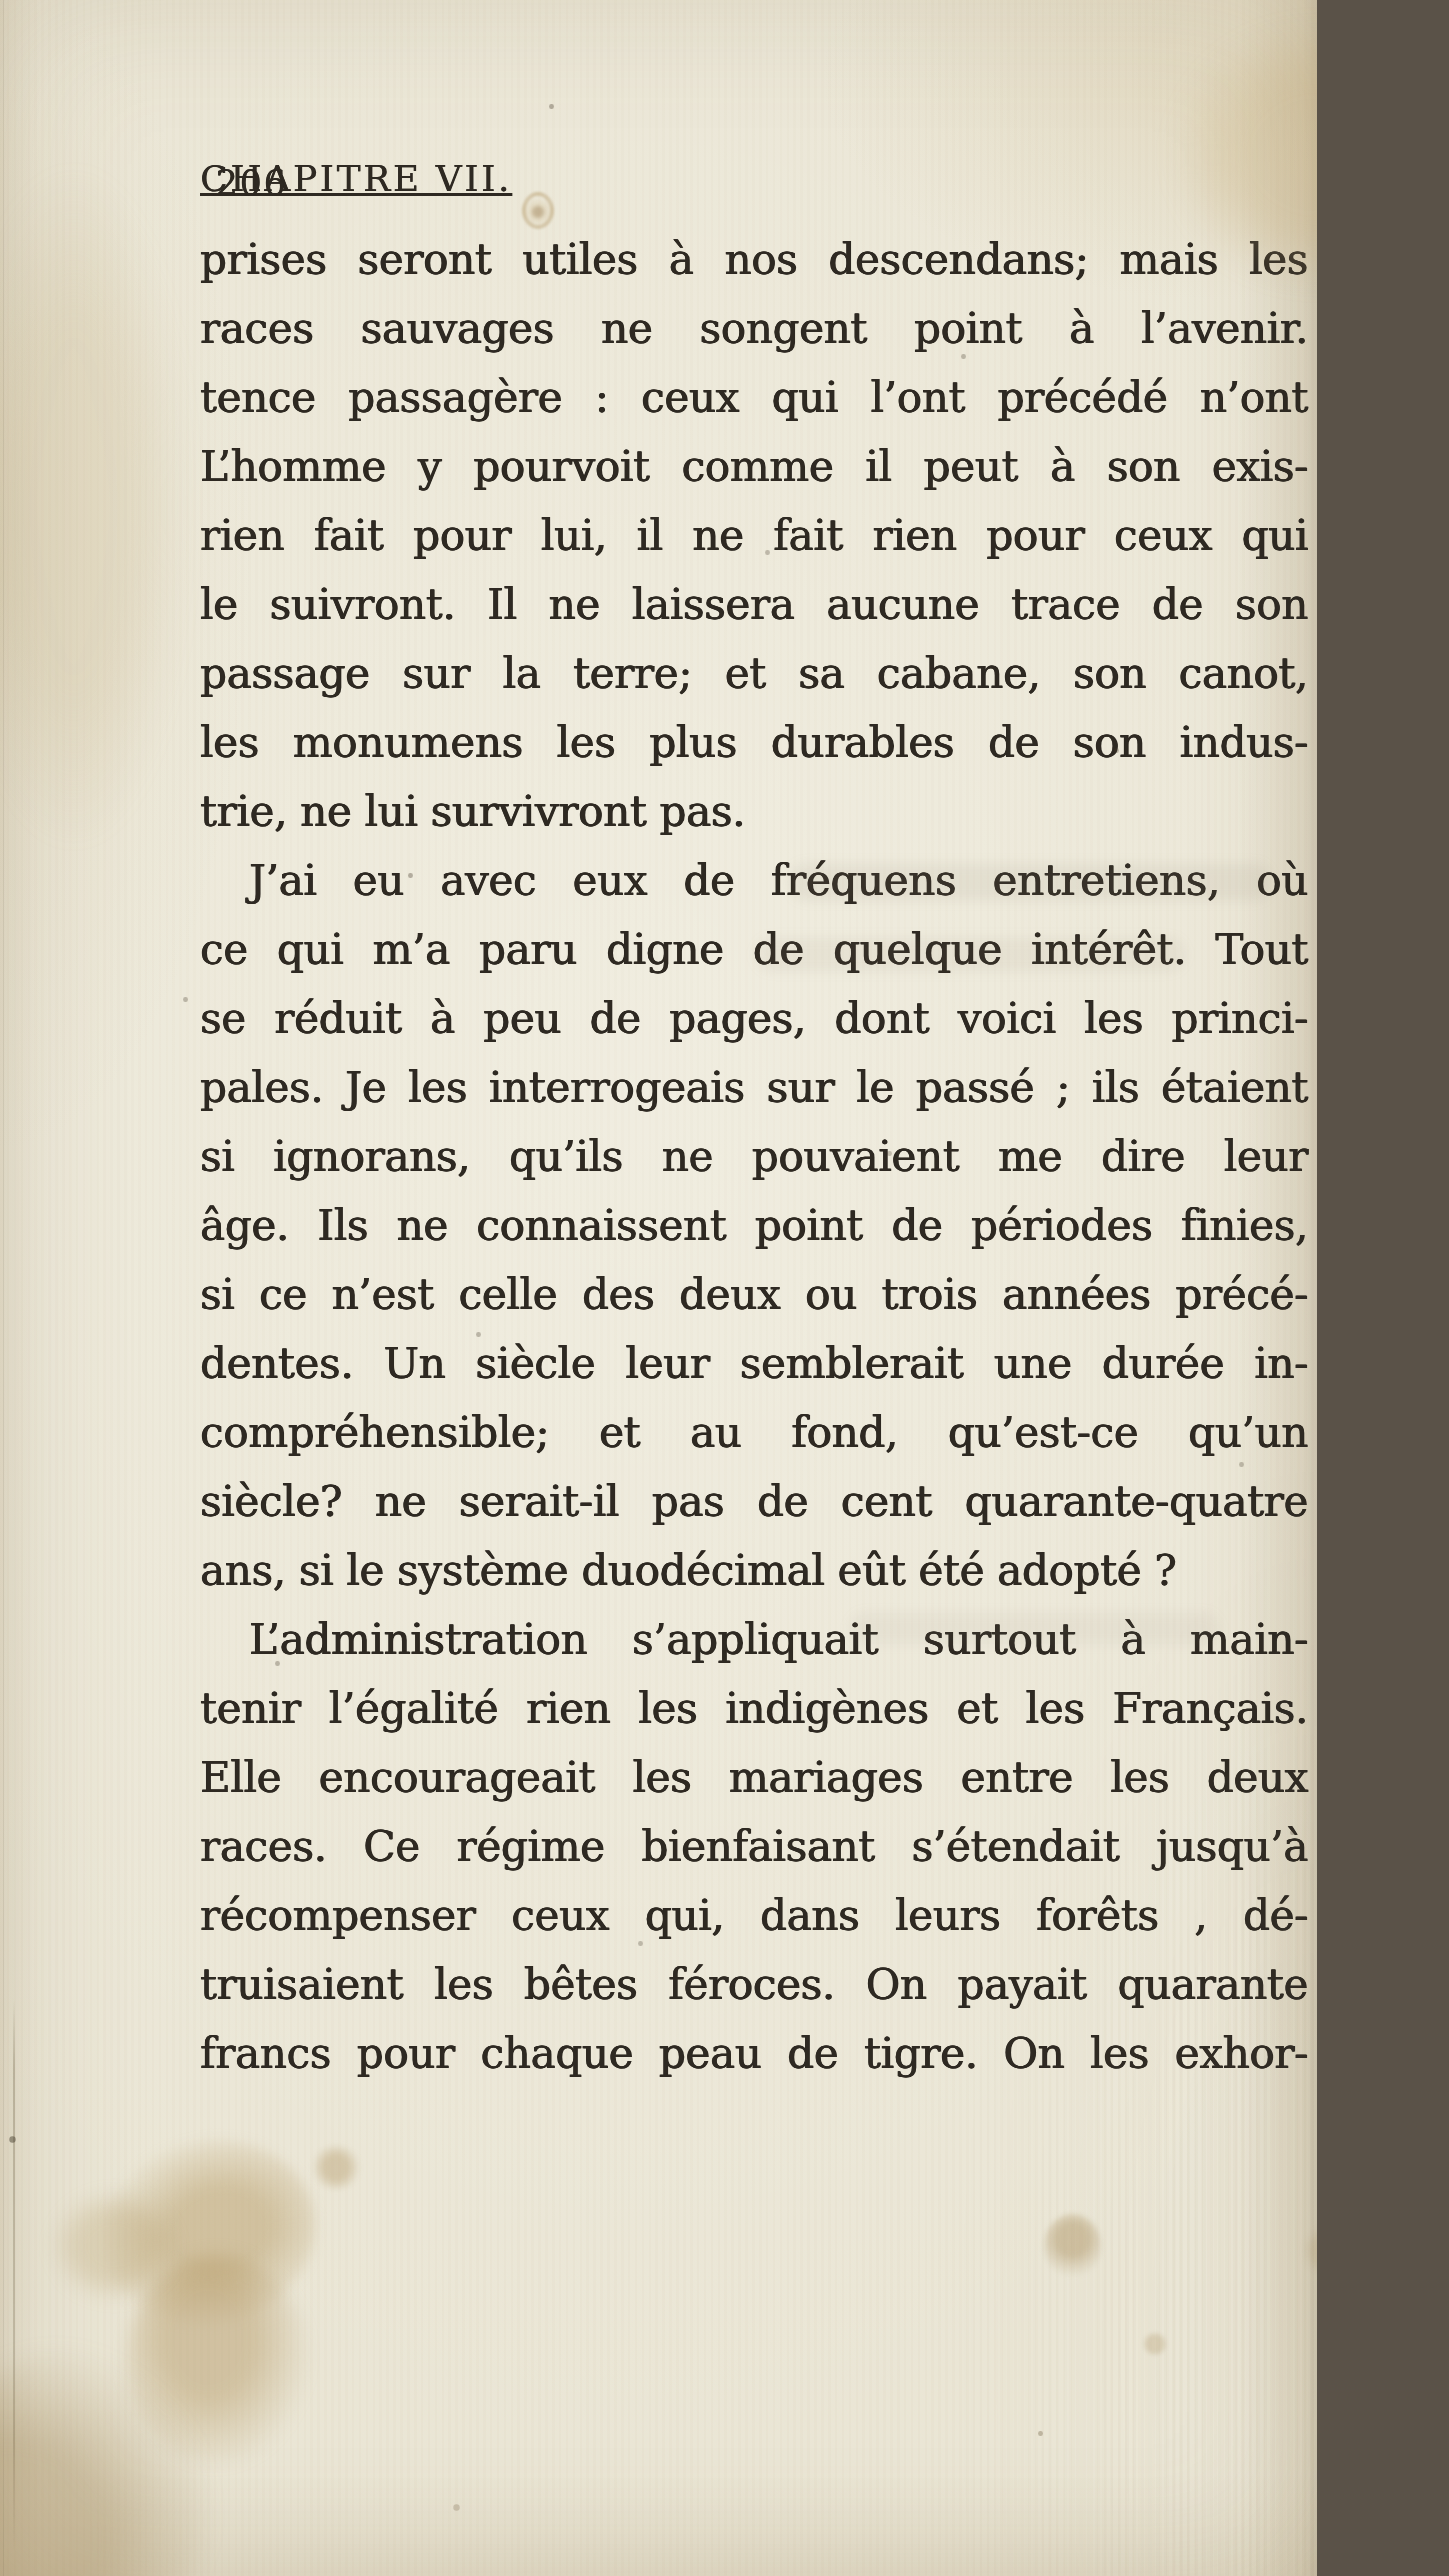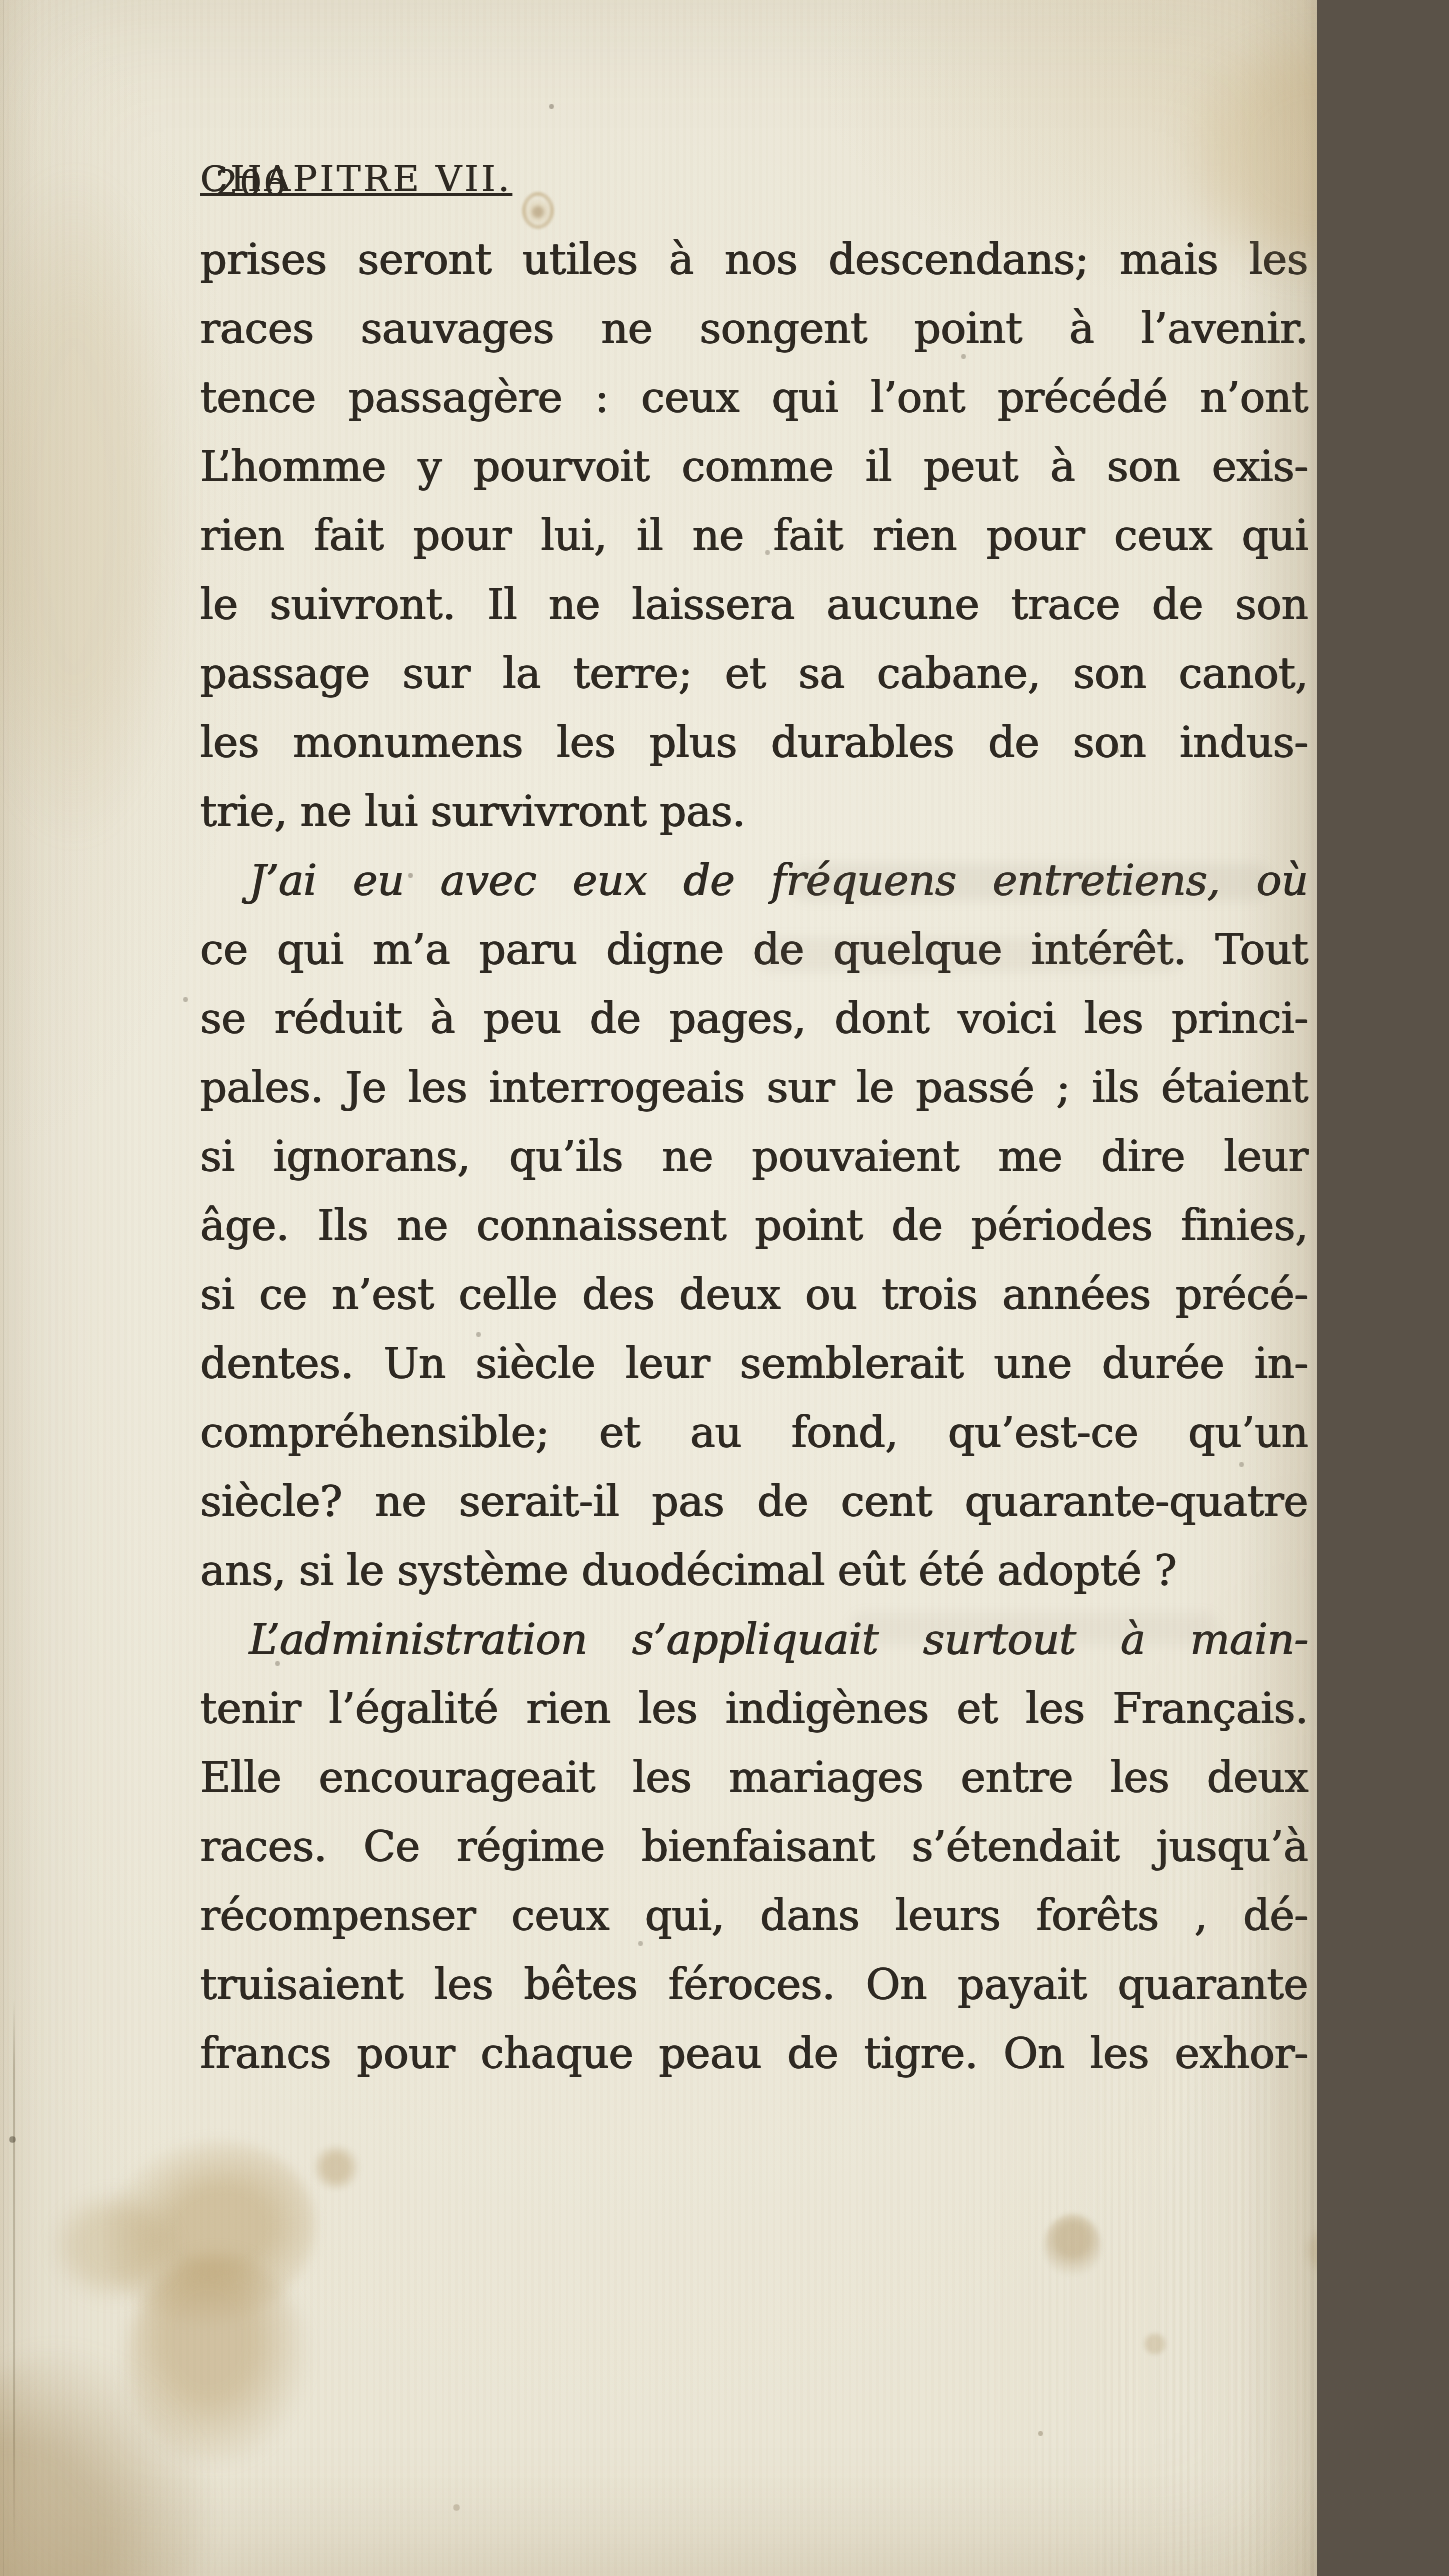--- a/index.html
+++ b/index.html
@@ -37,21 +37,21 @@
     position:absolute;left:200px;top:225px;width:1108px;
     font-size:42px;line-height:69px;
     letter-spacing:-0.3px;
     text-shadow:0.6px 0 currentColor, -0.3px 0 currentColor;
   }
   .line{
     height:69px;white-space:nowrap;
     text-align:justify;text-align-last:justify;
   }
   .line.short{text-align-last:left;}
-  .line.indent{padding-left:49px;font-style:italic;}
+  .line.indent{padding-left:49px;}
   
   .blur{position:absolute;border-radius:50%;}
   .ring-stain{
     position:absolute;left:522px;top:192px;width:24px;height:29px;border-radius:50%;
     border:4.3px solid rgba(176,146,96,0.38);
     background:radial-gradient(circle at 50% 55%, rgba(150,116,66,0.45) 0 18%, rgba(205,182,136,0.25) 40%, rgba(205,182,136,0) 75%);
     filter:blur(1.3px);
   }
   .stain-a{left:101px;top:2140px;width:215px;height:185px;
     background:radial-gradient(ellipse at 55% 50%, rgba(183,156,104,0.50) 0 30%, rgba(183,156,104,0.20) 58%, rgba(183,156,104,0) 75%);

